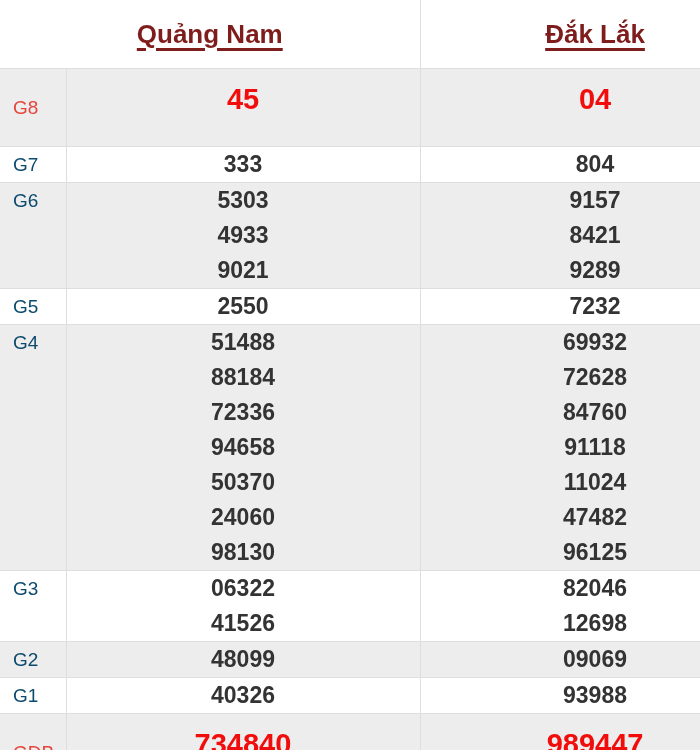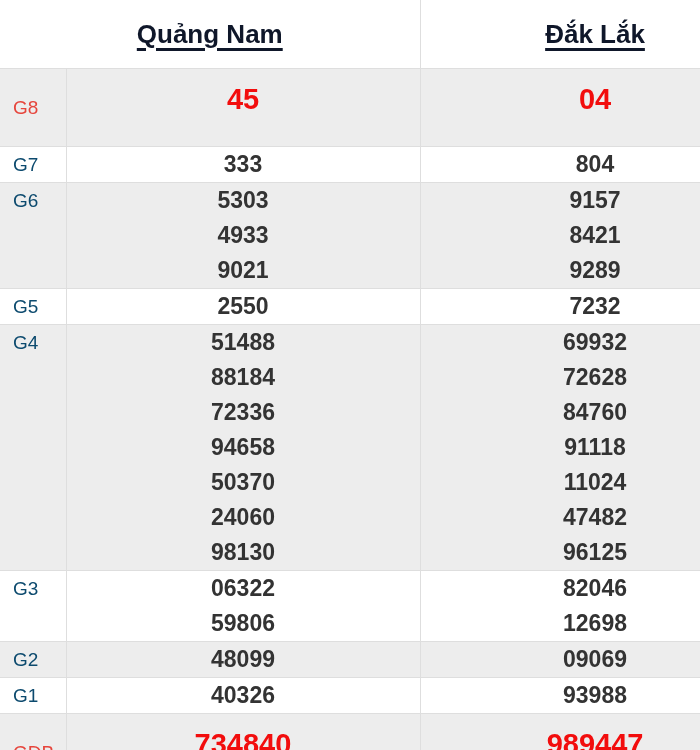--- a/index.html
+++ b/index.html
@@ -27,21 +27,21 @@
     border-bottom: 1px solid #dedede;
     padding: 0;
   }
 
   th {
     height: 68px;
     text-align: center;
     vertical-align: middle;
     font-size: 26px;
     font-weight: 700;
-    color: #0f172a;
+    color: #7f1d1d;
     background: #ffffff;
   }
   th .province-link {
     text-decoration: underline;
     text-decoration-thickness: 3px;
     text-underline-offset: 5px;
     cursor: pointer;
   }
 
   td.label-cell {
@@ -134,21 +134,21 @@
 72628
 84760
 91118
 11024
 47482
 96125</td>
     </tr>
     <tr>
       <td class="label-cell">G3</td>
       <td class="value-cell">06322
-59806</td>
+41526</td>
       <td class="value-cell">82046
 12698</td>
     </tr>
     <tr class="stripe">
       <td class="label-cell">G2</td>
       <td class="value-cell">48099</td>
       <td class="value-cell">09069</td>
     </tr>
     <tr>
       <td class="label-cell">G1</td>

